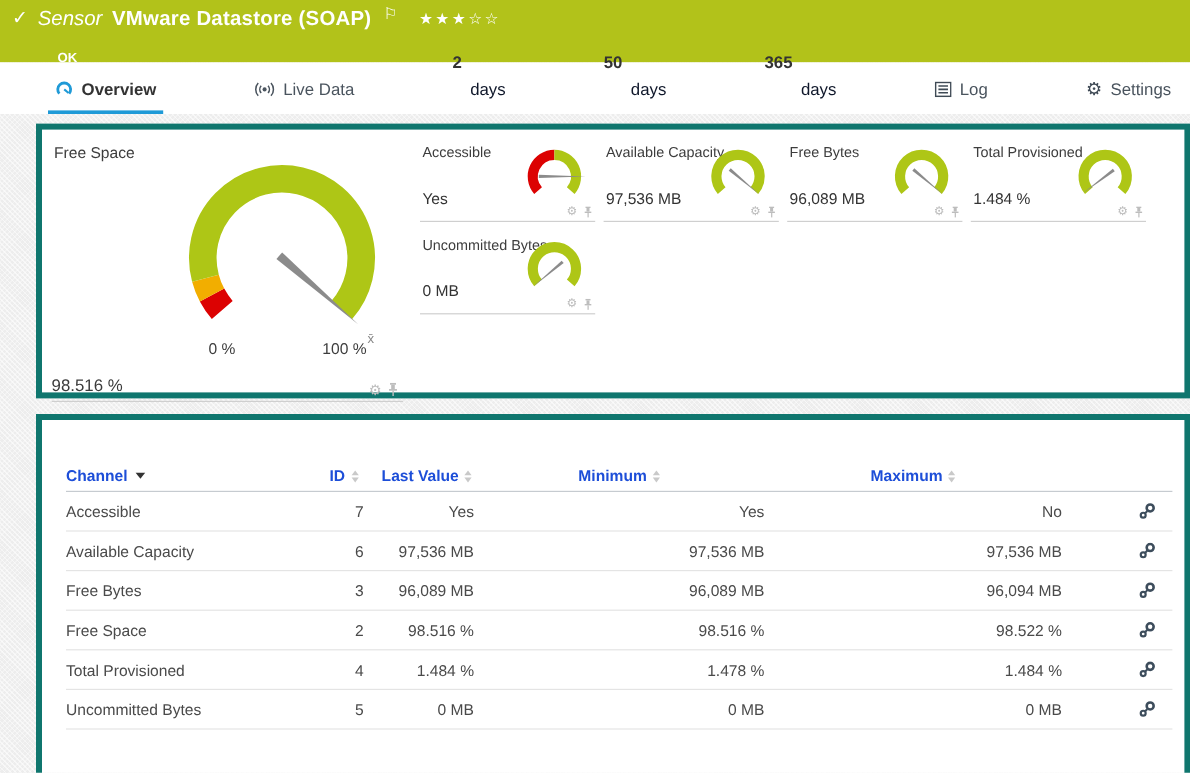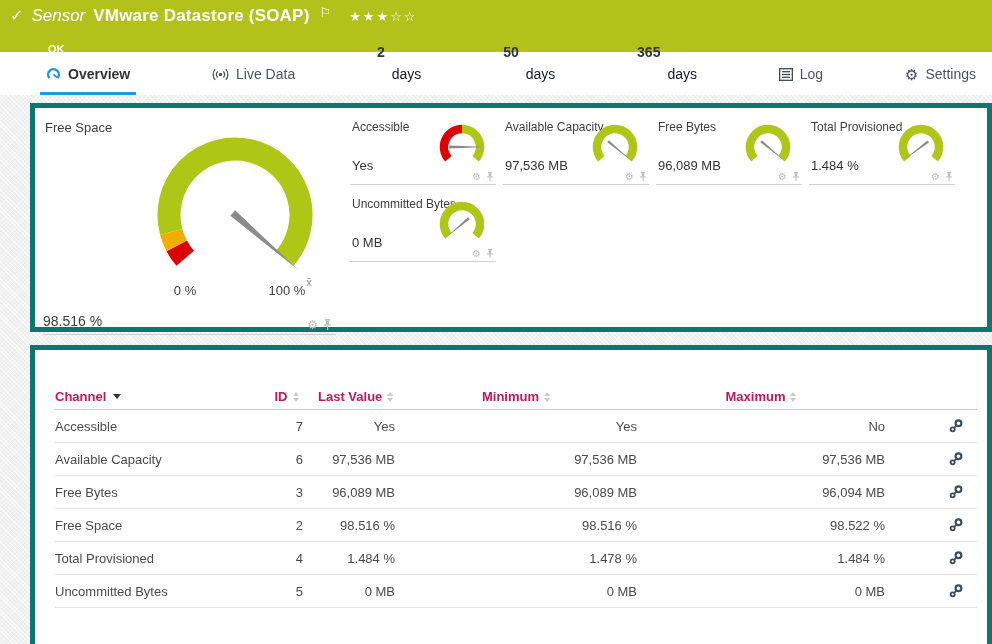--- a/index.html
+++ b/index.html
@@ -52,21 +52,21 @@
   .tile-s{ position:relative; border-bottom:1px solid #cfcfcf; }
   .tile-s .tile-title{ position:absolute; left:2px; top:6px; font-size:12px; color:#3d3d3d; }
   .tile-s .tile-value{ position:absolute; left:2px; bottom:11px; font-size:13px; color:#333; }
   .tile-s svg.sg{ position:absolute; left:84px; top:9px; }
   .tile-s .tile-icons{ right:2px; bottom:2px; }
   .tile-s .tile-icons .g{ font-size:10px; }
   
   .chan-table{ margin:34px 20px 0 20px; width:922px; font-size:13px; }
   .t-row{ display:grid; grid-template-columns:215px 33px 92px 242px 248px 90px;
     align-items:center; height:33px; border-bottom:1px solid #e4e4e4; color:#4a4a4a; }
-  .t-head{ height:26px; border-bottom:1px solid #c6cbd0; color:#be185d; font-weight:bold; }
+  .t-head{ height:26px; border-bottom:1px solid #c6cbd0; color:#1d4ed8; font-weight:bold; }
   .c-right{ text-align:right; }
   .c-last-h{ text-align:left; padding-left:15px; }
   .c-icon{ display:flex; justify-content:flex-end; padding-right:12px; }
   .hcell{ display:inline-flex; align-items:center; gap:5px; }
   .hwrap-r{ display:flex; justify-content:center; }
   .sort{ display:inline-flex; flex-direction:column; gap:2px; }
   .s-up{ width:0; height:0; border-left:3.5px solid transparent; border-right:3.5px solid transparent; border-bottom:4px solid #c9c9c9; }
   .s-dn{ width:0; height:0; border-left:3.5px solid transparent; border-right:3.5px solid transparent; border-top:4px solid #c9c9c9; }
   .s-active{ width:0; height:0; border-left:4.5px solid transparent; border-right:4.5px solid transparent; border-top:5px solid #333; margin-left:2px; }
   .wrench{ cursor:pointer; }

